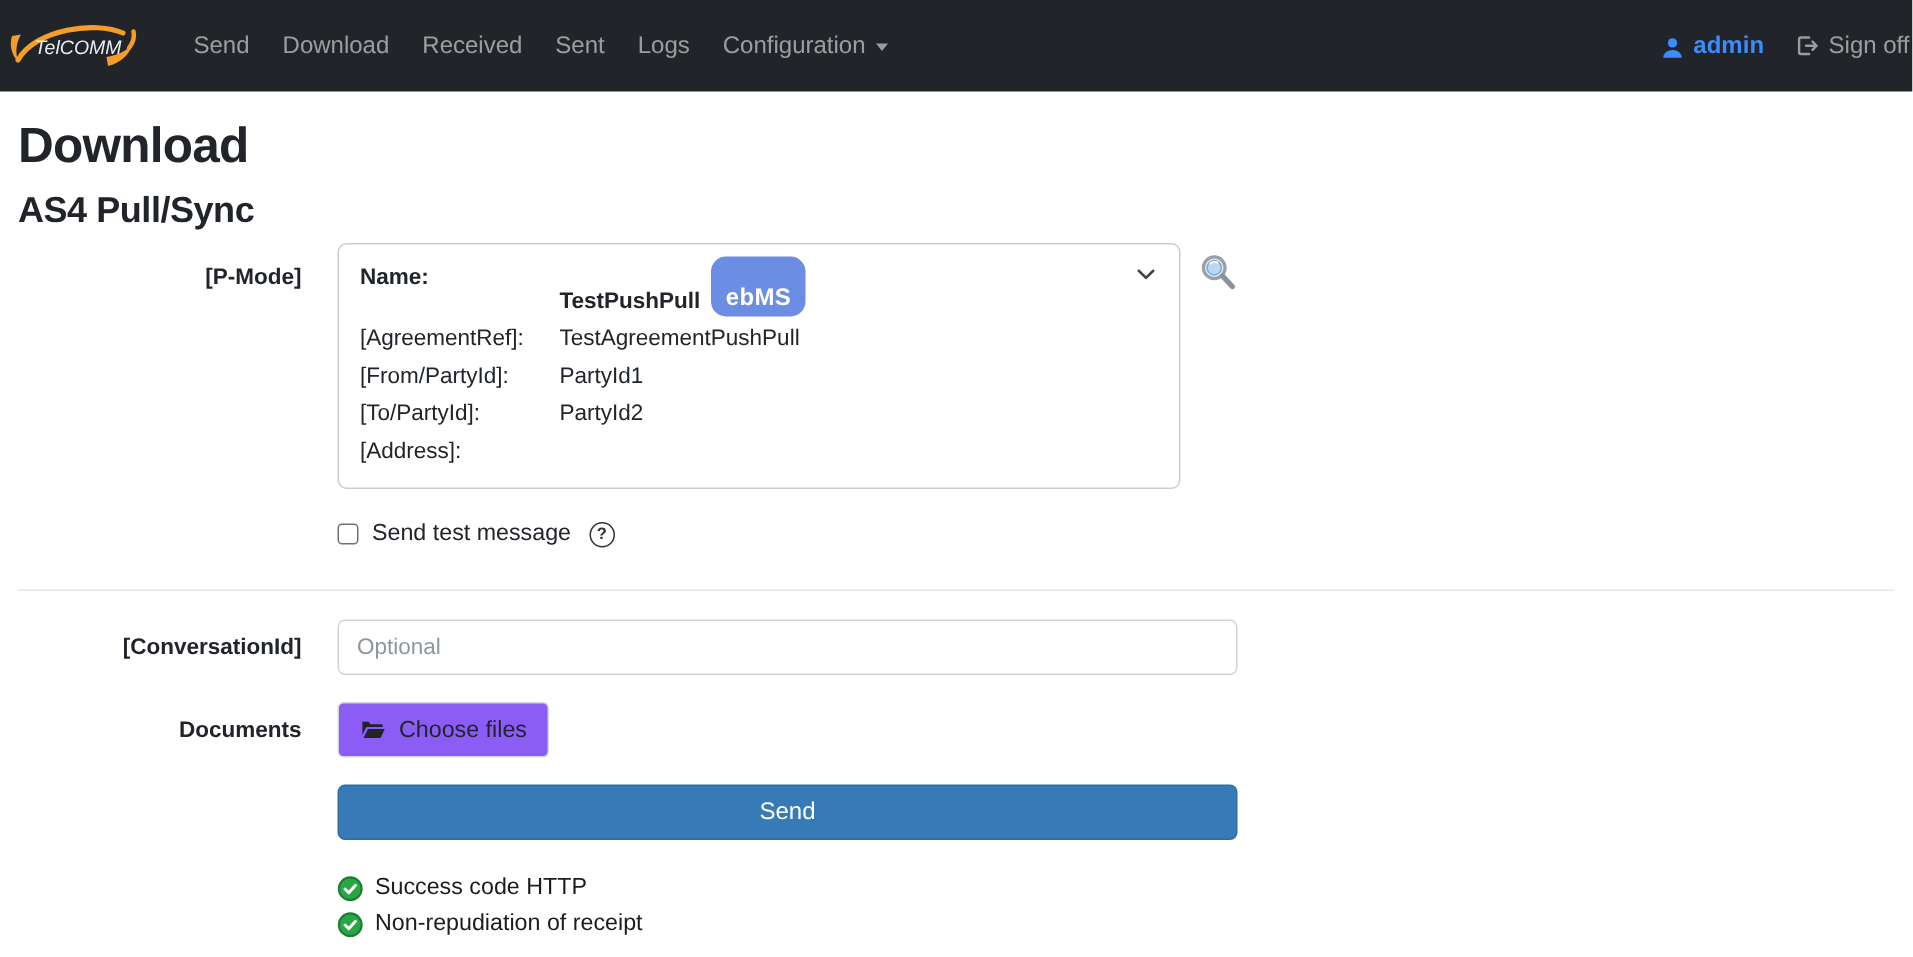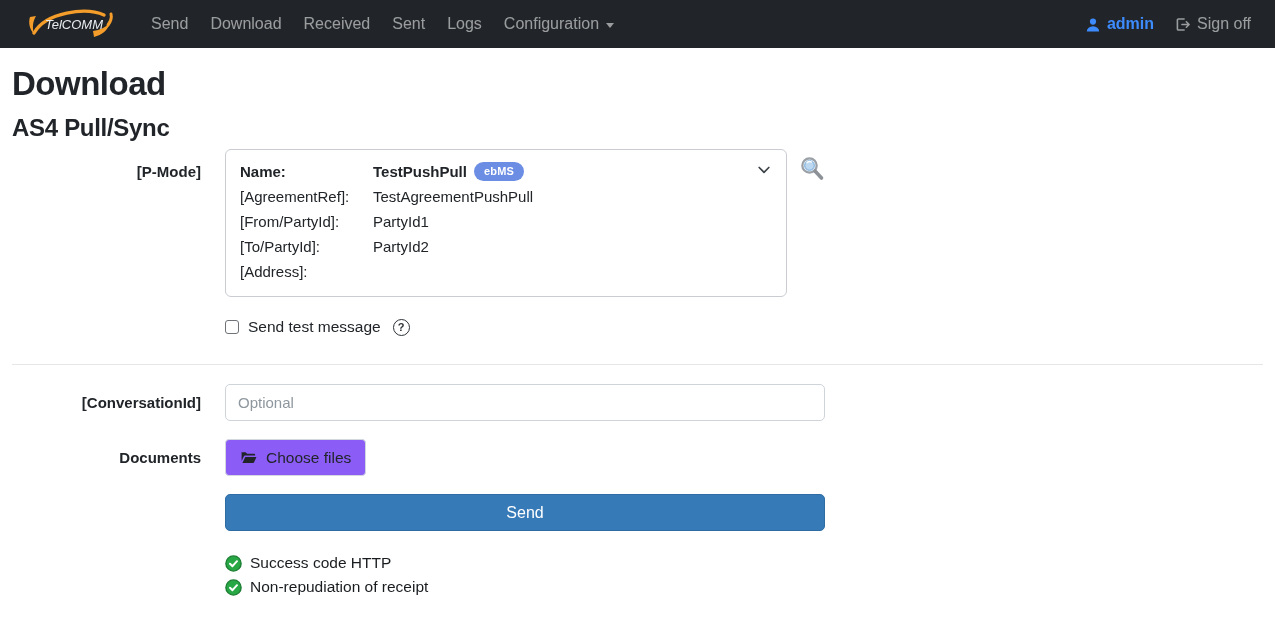--- a/index.html
+++ b/index.html
@@ -1,22 +1,22 @@
 <!DOCTYPE html>
 <html><head>
 <meta charset="utf-8">
 <style>
   * { box-sizing: border-box; margin: 0; padding: 0; }
   html, body { width: 1275px; height: 638px; background: #fff; overflow: hidden; }
   body { font-family: "Liberation Sans", sans-serif; color: #212529; font-size: 15px; }
 
   
   .navbar {
-    height: 48px; background: #212529; display: flex; align-items: center;
-    padding: 0 24px;
+    height: 61px; background: #212529; display: flex; align-items: center;
+    padding: 0 2px;
   }
   .brand { display: flex; align-items: center; margin-right: 26px; cursor: pointer; }
   .nav-links { display: flex; align-items: center; gap: 4px; flex: 1; }
   .nav-link {
     color: rgba(255,255,255,0.55); text-decoration: none; font-size: 16px;
     padding: 8px 9px; display: inline-flex; align-items: center; gap: 7px;
   }
   .caret {
     display: inline-block; width: 0; height: 0; margin-top: 2px;
     border-left: 4.5px solid transparent; border-right: 4.5px solid transparent;
@@ -52,22 +52,22 @@
   .pmode-wrap { display: flex; align-items: flex-start; }
   .pmode-box {
     width: 600px; border: 1px solid #c9cdd1; border-radius: 6px;
     padding: 10px 14px 12px 14px; position: relative; background: #fff; cursor: pointer;
     min-height: 137px;
   }
   .pmode-grid { display: grid; grid-template-columns: 133px 1fr; row-gap: 1px; }
   .pk, .pv { font-size: 15px; line-height: 24px; white-space: nowrap; }
   .pk-bold, .pv-bold { font-weight: 700; }
   .badge-ebms {
-    display: inline-block; background: #6b8de3; color: #fff; font-size: 11px;
-    font-weight: 700; line-height: 1; padding: 4px 10px 4px 10px; border-radius: 10px;
+    display: inline-block; background: #6b8de3; color: #fff; font-size: 16px;
+    font-weight: 700; line-height: 1; padding: 20px 10px 4px 10px; border-radius: 10px;
     margin-left: 7px; position: relative; top: -2px; letter-spacing: 0.2px;
   }
   .combo-chevron { position: absolute; top: 12px; right: 14px; width: 16px; height: 16px; }
   .search-btn { margin: 6px 0 0 12px; width: 26px; height: 28px; cursor: pointer; flex: none; }
 
   
   .check-row { margin: 0 0 0 213px; display: flex; align-items: center; gap: 9px; }
   .check-row.first { margin-top: 21px; }
   .check-row.second { margin-top: 30px; }
   .checkbox {

